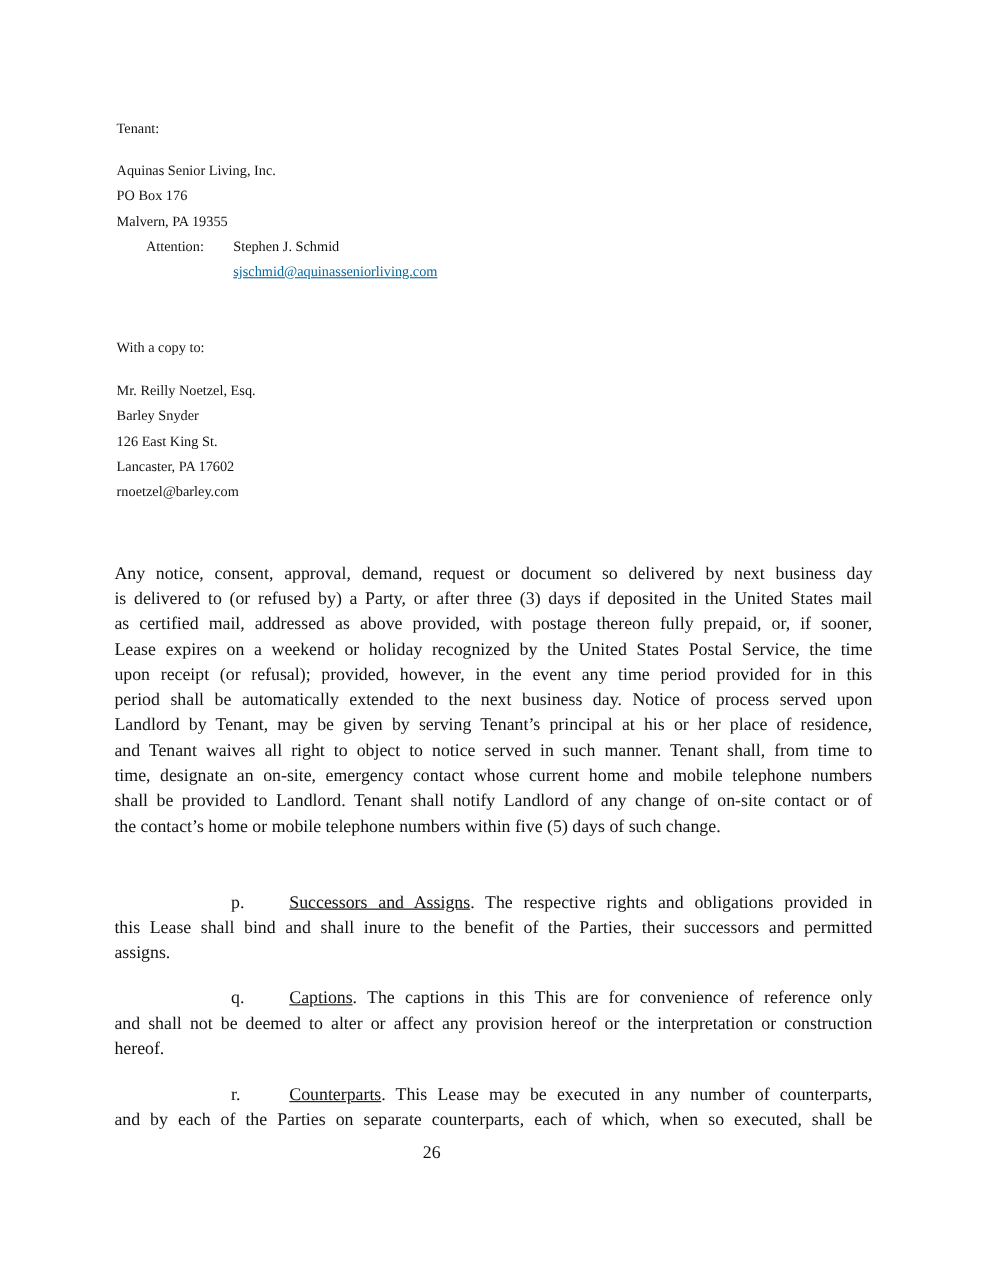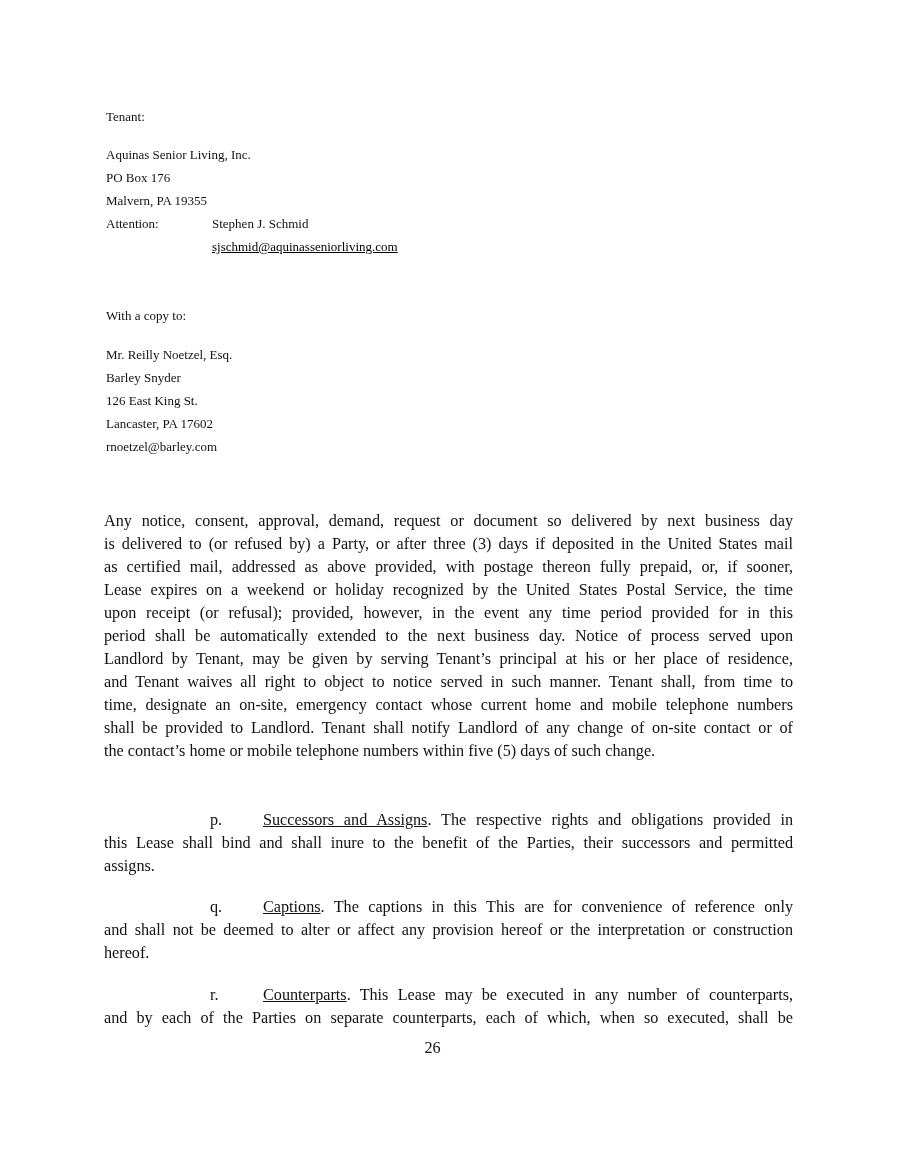--- a/index.html
+++ b/index.html
@@ -1,29 +1,29 @@
 <!DOCTYPE html>
 <html><head>
 <meta charset="utf-8">
 <style>
   html, body { margin: 0; padding: 0; background: #ffffff; }
   body { width: 900px; height: 1165px; position: relative; overflow: hidden;
          font-family: "Liberation Serif", "DejaVu Serif", serif; color: #111; }
   .page { position: absolute; left: 0; top: 0; width: 900px; height: 1165px; }
   .line { position: absolute; left: 106px; font-size: 13px; line-height: 23px; white-space: nowrap; }
   .indent2 { left: 212px; }
-  .link { color: #000000; text-decoration: underline; }
+  .link { color: #0369a1; text-decoration: underline; }
   .para { position: absolute; left: 104px; width: 689px; font-size: 16.2px; line-height: 23px;
           text-align: justify; }
   .para .jl { display: block; text-align: justify; text-align-last: justify; }
   .para .last { display: block; text-align: left; }
   .u { text-decoration: underline; }
   .pagenum { position: absolute; left: 0; width: 785px; text-align: center; top: 1037px;
-             font-size: 16.2px; line-height: 23px; margin-left: 40px; }
-  .lbl { display: inline-block; width: 106px; }
+             font-size: 16.2px; line-height: 23px; }
+  .lbl { display: inline-block; width: 106px; text-align: center; }
   .num { display: inline-block; width: 53px; }
 </style>
 </head>
 <body>
 
 <div class="page">
 
   <div class="line" style="top:105px">Tenant:</div>
   <div class="line" style="top:143px">Aquinas Senior Living, Inc.</div>
   <div class="line" style="top:166px">PO Box 176</div>

